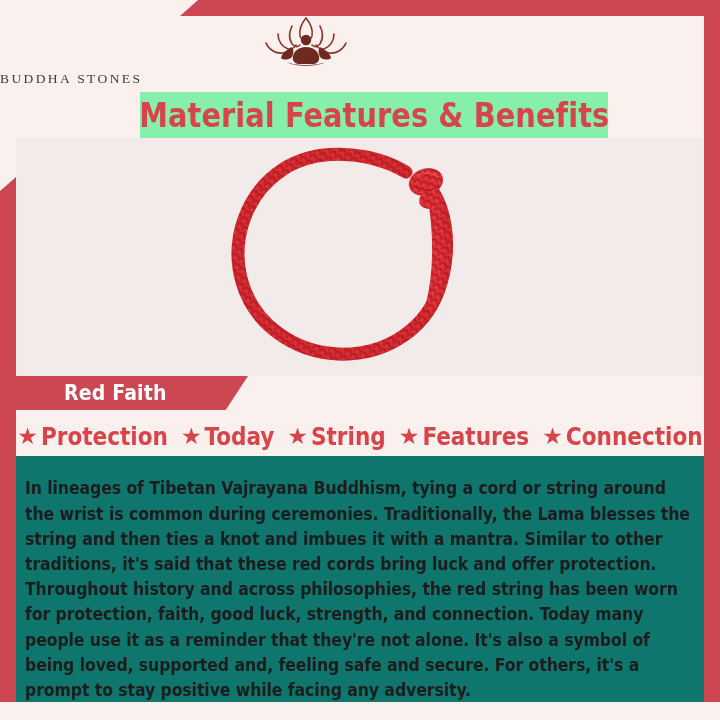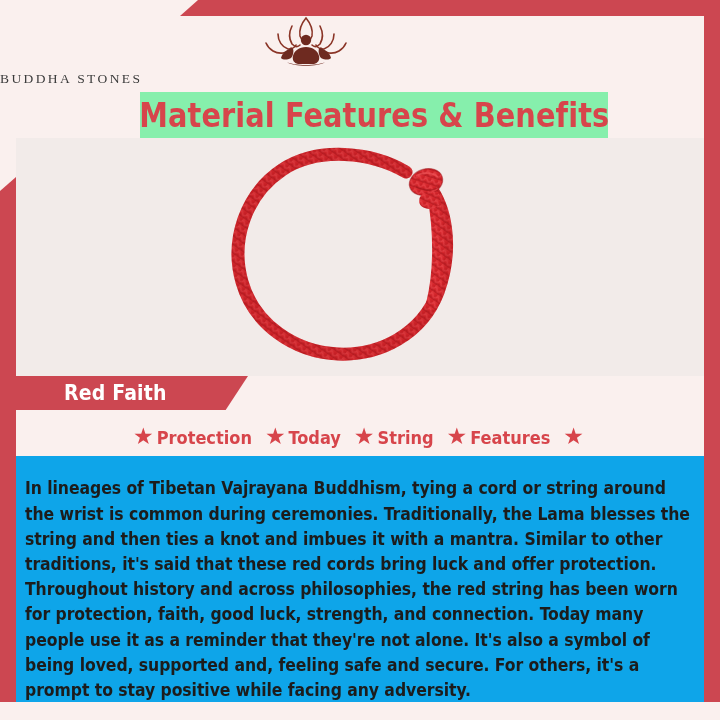--- a/index.html
+++ b/index.html
@@ -168,34 +168,34 @@
     color: #d7454b;
     font-size: 23px;
     line-height: 1;
     margin-right: 3px;
     position: relative;
     top: -1px;
   }
   .benefit-label {
     color: #d7454b;
     font-family: "Liberation Sans Narrow", "DejaVu Sans Condensed", "Liberation Sans", sans-serif;
-    font-size: 18px;
+    font-size: 24px;
     font-weight: bold;
     letter-spacing: 0px;
   }
   .benefit + .benefit { margin-left: 11px; }
 
   
   .body-panel {
     position: absolute;
     top: 456px;
     left: 16px;
     width: 688px;
     height: 246px;
-    background: #0ea5e9;
+    background: #0f766e;
   }
   .body-text {
     position: absolute;
     top: 3px;
     left: 9px;
     width: 672px;
     font-family: "Liberation Sans Narrow", "DejaVu Sans Condensed", "Liberation Sans", sans-serif;
     font-size: 17.4px;
     line-height: 25.2px;
     font-weight: bold;
@@ -301,20 +301,21 @@
     <span class="benefit">
       <span class="star">★</span>
       <span class="benefit-label">String</span>
     </span>
     <span class="benefit">
       <span class="star">★</span>
       <span class="benefit-label">Features</span>
     </span>
     <span class="benefit">
       <span class="star">★</span>
+      <span class="benefit-label">Connection</span>
     </span>
   </div>
 
   <div class="body-panel">
     <p class="body-text">In lineages of Tibetan Vajrayana Buddhism, tying a cord or string around the wrist is common during ceremonies. Traditionally, the Lama blesses the string and then ties a knot and imbues it with a mantra. Similar to other traditions, it's said that these red cords bring luck and offer protection. Throughout history and across philosophies, the red string has been worn for protection, faith, good luck, strength, and connection. Today many people use it as a reminder that they're not alone. It's also a symbol of being loved, supported and, feeling safe and secure. For others, it's a prompt to stay positive while facing any adversity.</p>
   </div>
 
   <div class="bottom-strip"></div>
 </div>
 

